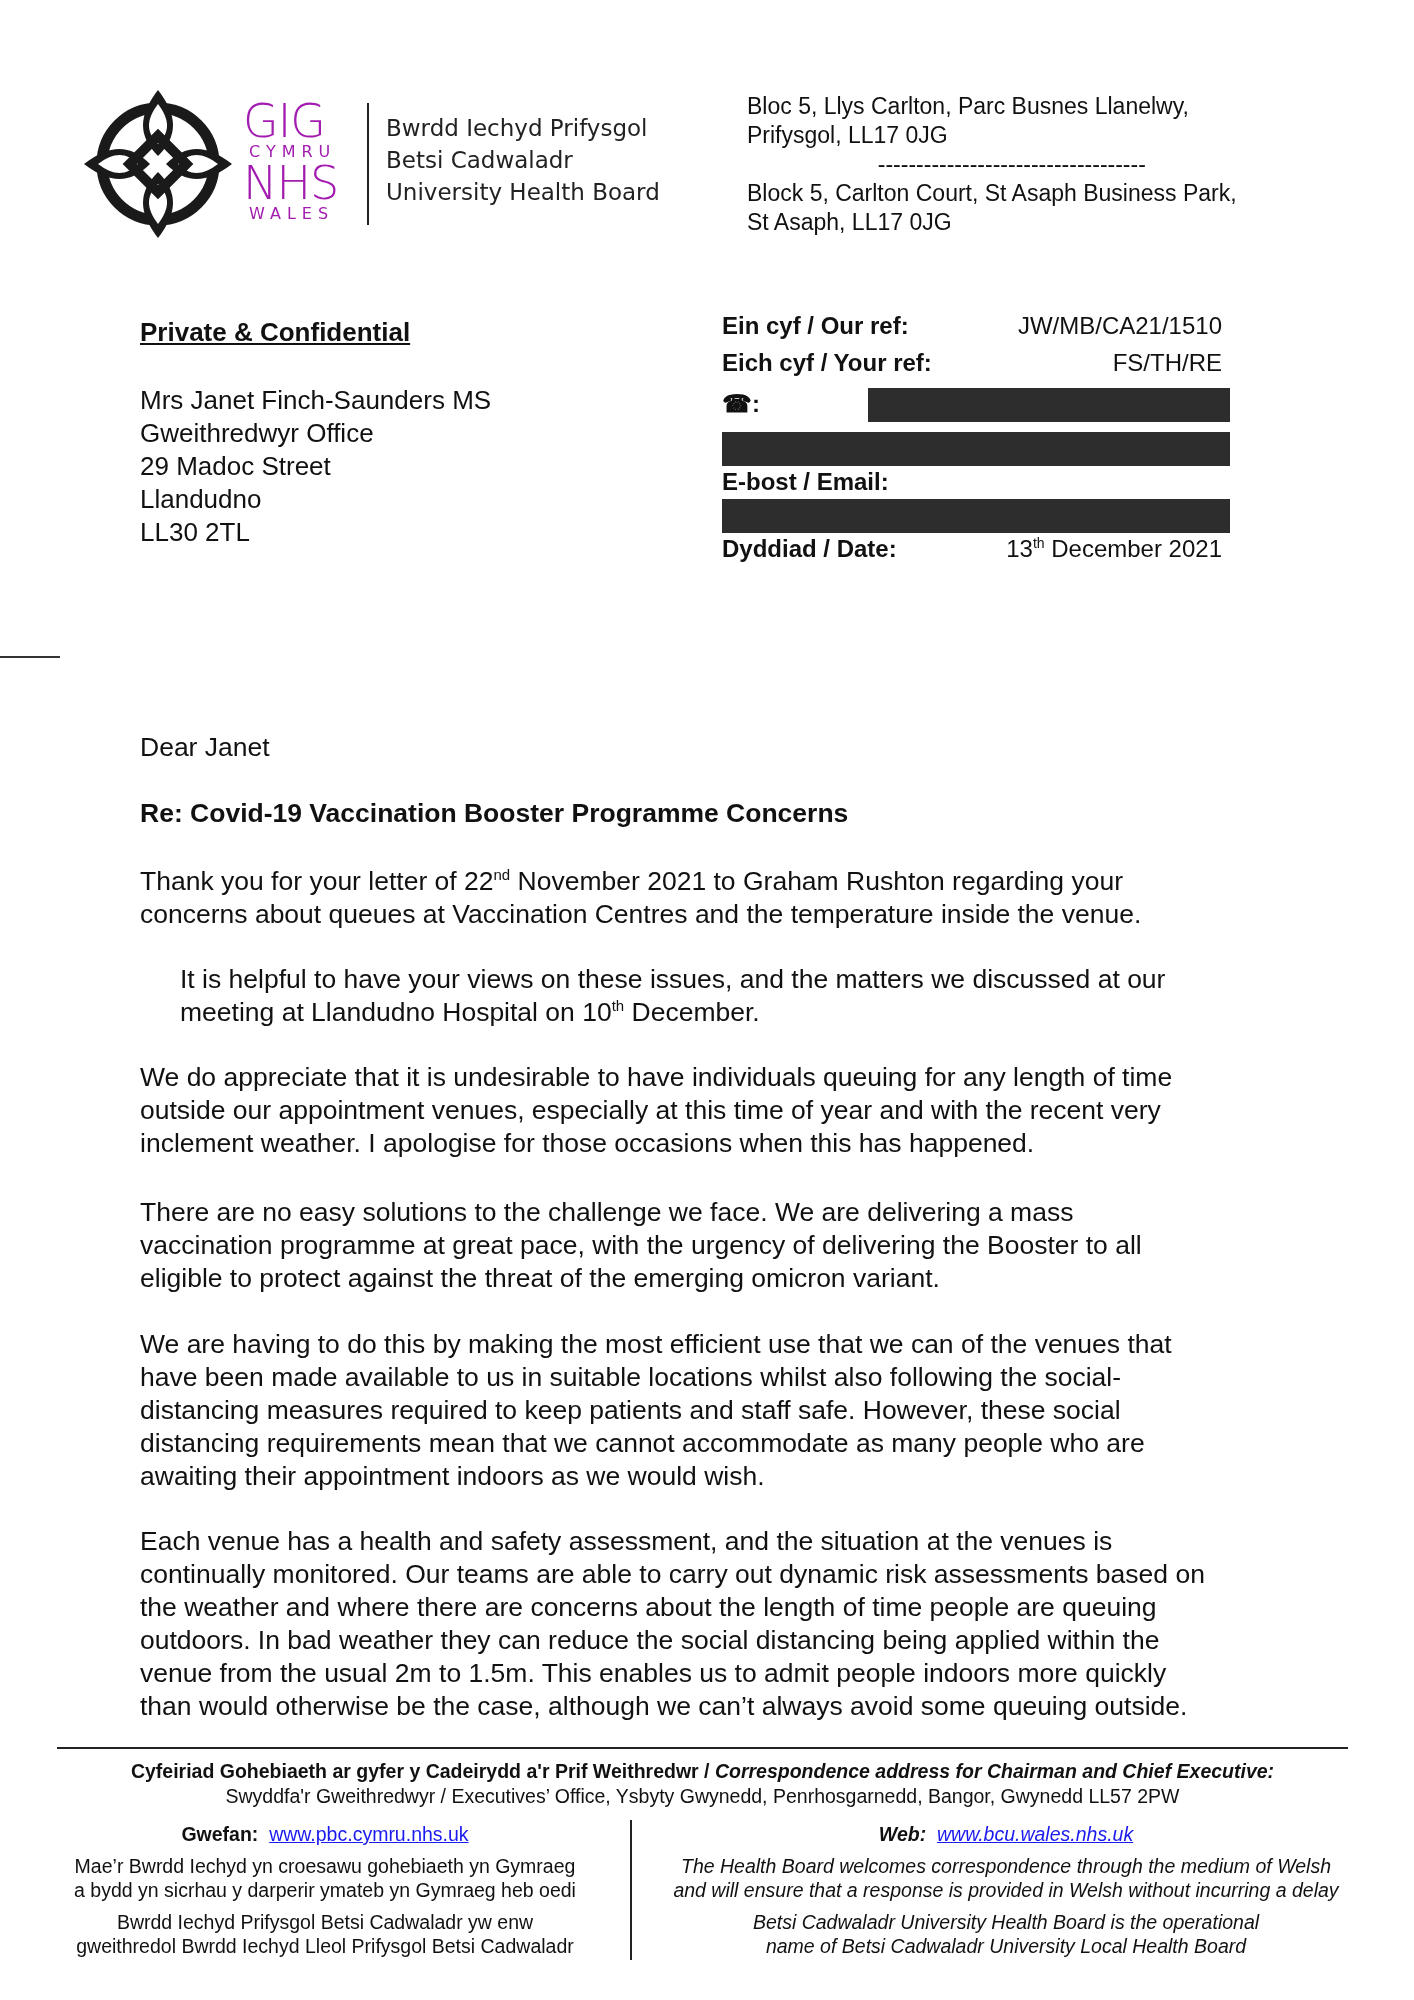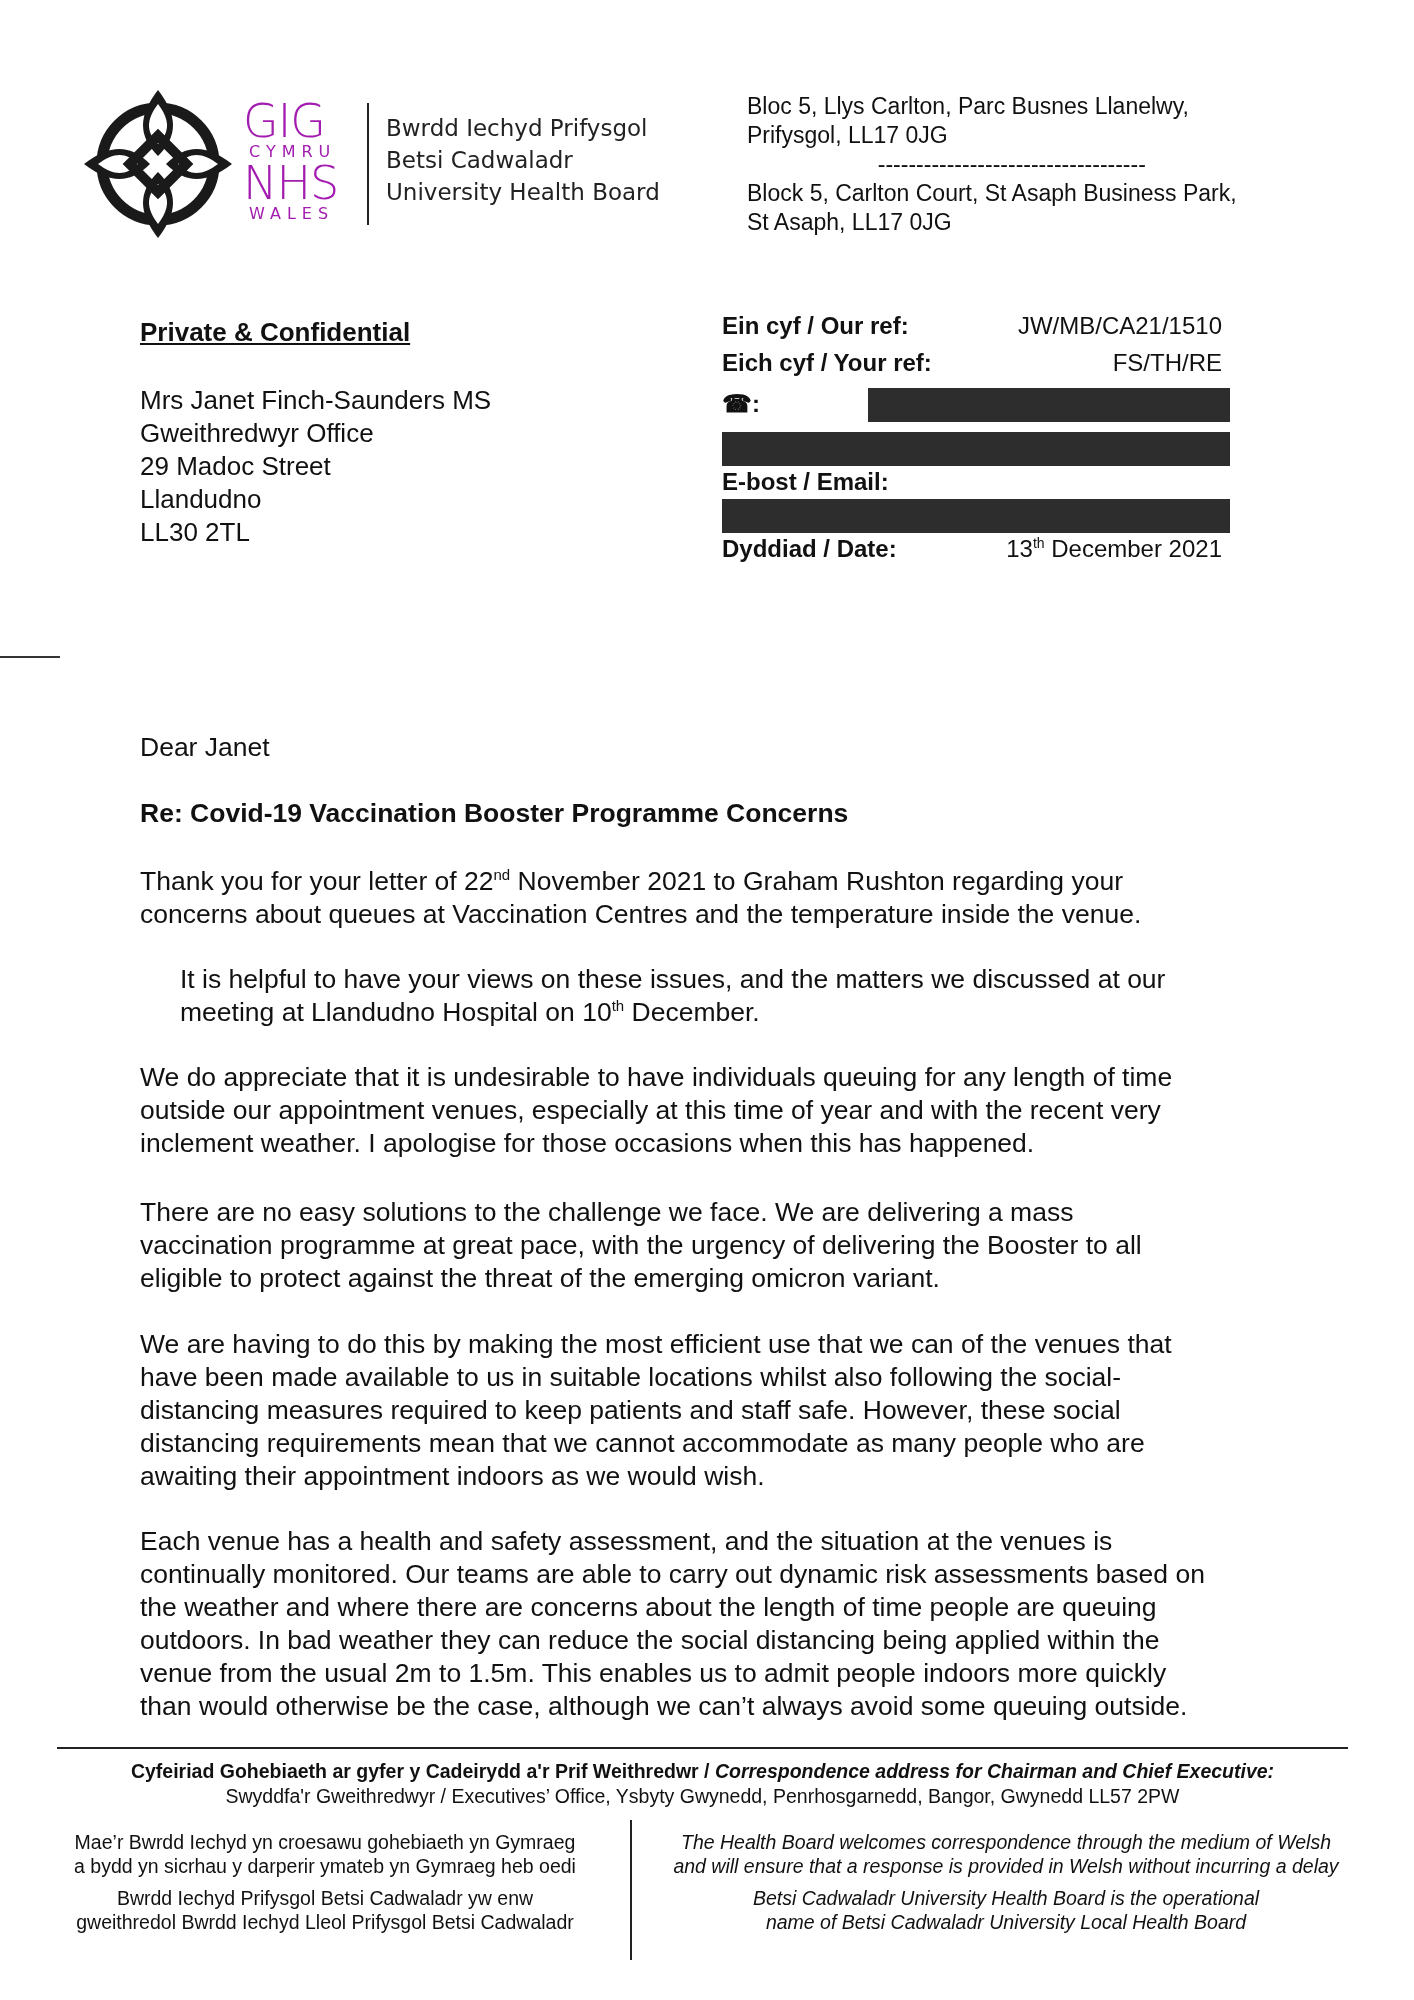--- a/index.html
+++ b/index.html
@@ -150,30 +150,32 @@
   <p>outdoors.  In bad weather they can reduce the social distancing being applied within the</p>
   <p>venue from the usual 2m to 1.5m.  This enables us to admit people indoors more quickly</p>
   <p>than would otherwise be the case, although we can’t always avoid some queuing outside.</p>
 </div>
 
 <div class="abs footer-rule"></div>
 <div class="abs footer-line" style="top:1759px;"><span class="bold">Cyfeiriad Gohebiaeth ar gyfer y Cadeirydd a'r Prif Weithredwr / </span><span class="bold italic">Correspondence address for Chairman and Chief Executive:</span></div>
 <div class="abs footer-line" style="top:1784px;">Swyddfa'r Gweithredwyr / Executives’ Office, Ysbyty Gwynedd, Penrhosgarnedd, Bangor, Gwynedd LL57 2PW</div>
 
 <div class="abs footer-col" style="left:20px; top:1822px;">
+  <div><span class="bold">Gwefan:</span>&nbsp; <a class="link" href="#">www.pbc.cymru.nhs.uk</a></div>
   <div style="height:8px;"></div>
   <div>Mae’r Bwrdd Iechyd yn croesawu gohebiaeth yn Gymraeg</div>
   <div>a bydd yn sicrhau y darperir ymateb yn Gymraeg heb oedi</div>
   <div style="height:8px;"></div>
   <div>Bwrdd Iechyd Prifysgol Betsi Cadwaladr yw enw</div>
   <div>gweithredol Bwrdd Iechyd Lleol Prifysgol Betsi Cadwaladr</div>
 </div>
 
 <div class="abs footer-divider"></div>
 
 <div class="abs footer-col" style="left:636px; top:1822px; width:740px;">
+  <div><span class="bold italic">Web:</span>&nbsp; <a class="link italic" href="#">www.bcu.wales.nhs.uk</a></div>
   <div style="height:8px;"></div>
   <div class="italic">The Health Board welcomes correspondence through the medium of Welsh</div>
   <div class="italic">and will ensure that a response is provided in Welsh without incurring a delay</div>
   <div style="height:8px;"></div>
   <div class="italic">Betsi Cadwaladr University Health Board is the operational</div>
   <div class="italic">name of Betsi Cadwaladr University Local Health Board</div>
 </div>
 
 </body></html>

